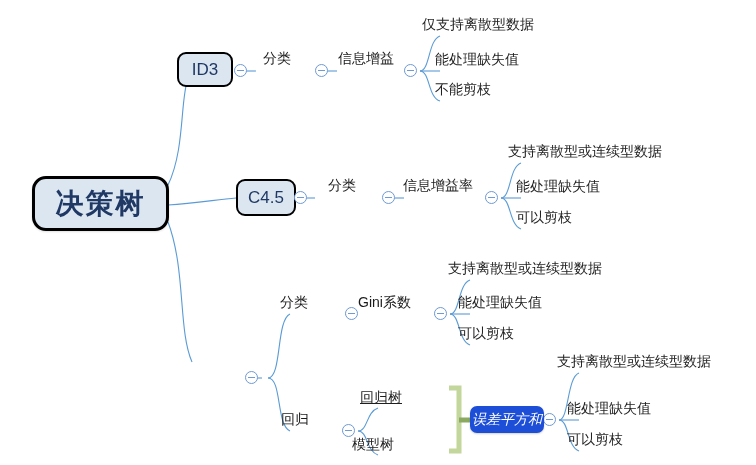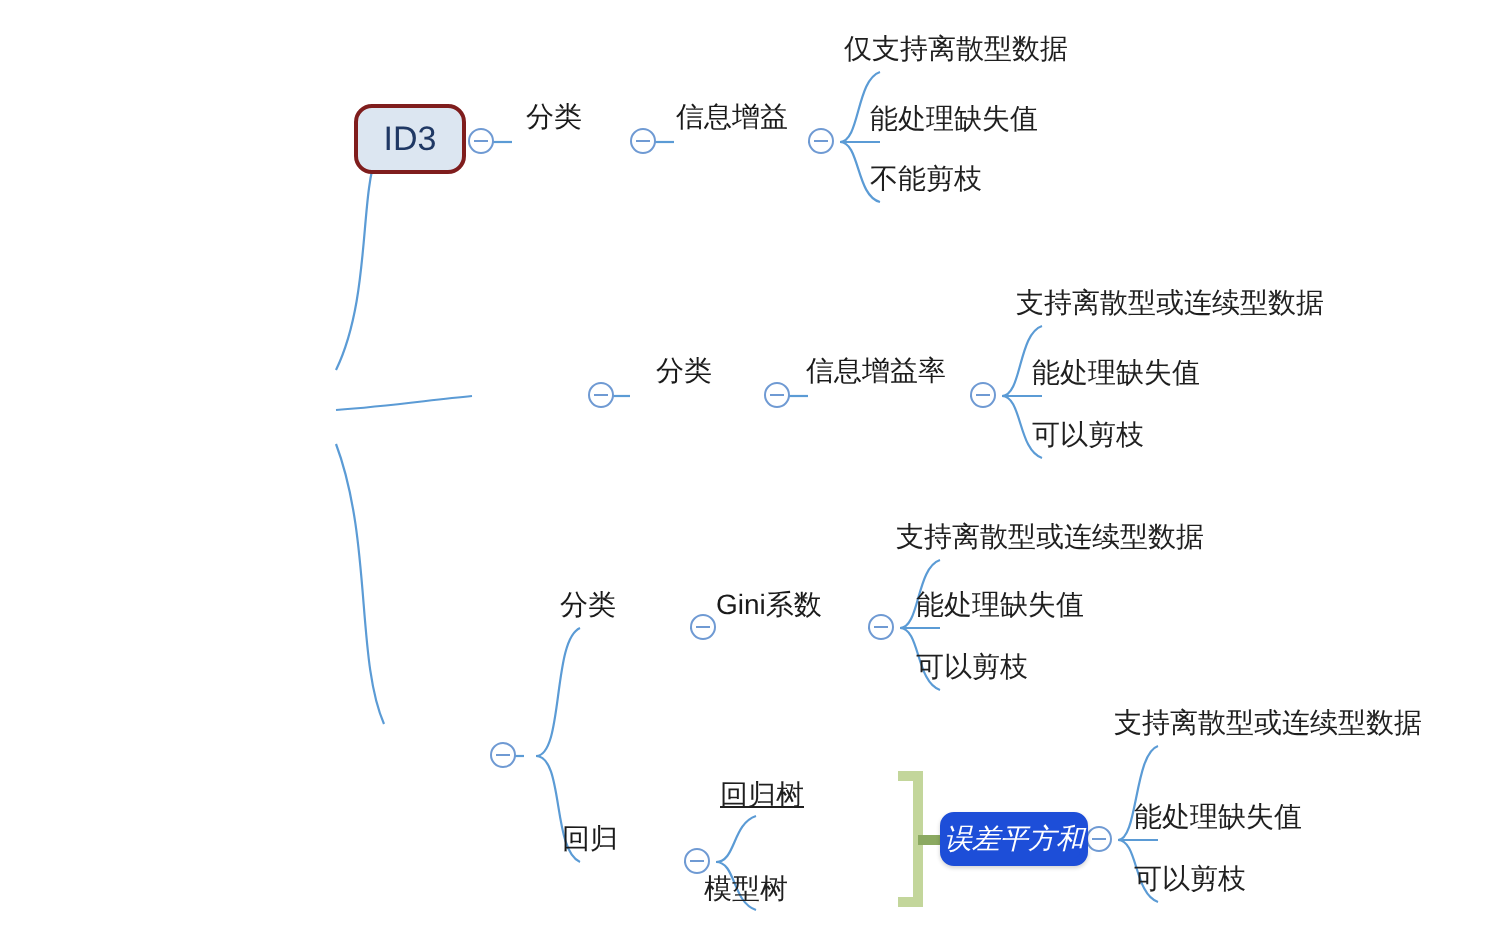--- a/index.html
+++ b/index.html
@@ -7,21 +7,21 @@
     width:756px;height:465px;background:#ffffff;
     font-family:"Liberation Sans","DejaVu Sans",sans-serif;
     position:relative;overflow:hidden;
   }
   #canvas{position:absolute;left:0;top:0;width:756px;height:465px;}
   svg.links{position:absolute;left:0;top:0;width:756px;height:465px;pointer-events:none;}
 
   
   .box{
     position:absolute;box-sizing:border-box;
-    background:#dce6f1;border:2px solid #7f1d1d;
+    background:#dce6f1;border:2px solid #000000;
     border-radius:9px;color:#1f3864;
     display:flex;align-items:center;justify-content:center;
     white-space:nowrap;
   }
   .box.root{
     border-width:3px;border-radius:14px;
     font-size:28px;font-weight:bold;letter-spacing:2px;
     box-shadow:0 1px 2px rgba(0,0,0,.12);
   }
   .box.branch{font-size:17px;}
@@ -156,23 +156,29 @@
       <path d="M559,420 L579,420"></path>
       <path d="M559,420 C569,420 567,447 579,451"></path>
     </g>
     <g stroke-width="3.6" stroke-linecap="round">
       <line x1="558" y1="373" x2="724" y2="373" stroke="url(#ul)"></line>
       <line x1="570" y1="420" x2="671" y2="420" stroke="url(#ul)"></line>
       <line x1="570" y1="451" x2="654" y2="451" stroke="url(#ul)"></line>
     </g>
   </svg>
 
+  <div class="box root" style="left:32px;top:176px;width:137px;height:55px;">
+    <span>决策树</span>
+  </div>
 
   <div class="box branch" style="left:177px;top:52px;width:56px;height:35px;">
     <span>ID3</span>
+  </div>
+  <div class="box branch" style="left:236px;top:179px;width:60px;height:37px;">
+    <span>C4.5</span>
   </div>
 
   <div class="toggle" style="left:234px;top:64px;"></div>
   <div class="toggle" style="left:315px;top:64px;"></div>
   <div class="toggle" style="left:404px;top:64px;"></div>
 
   <div class="toggle" style="left:294px;top:191px;"></div>
   <div class="toggle" style="left:382px;top:191px;"></div>
   <div class="toggle" style="left:485px;top:191px;"></div>
 

